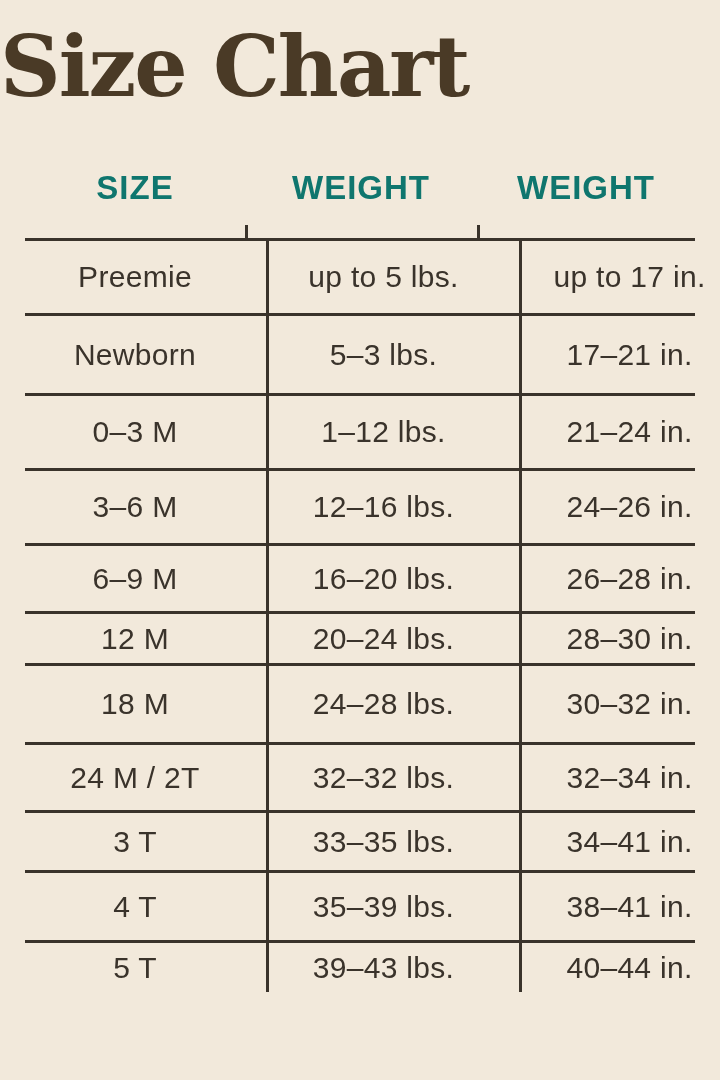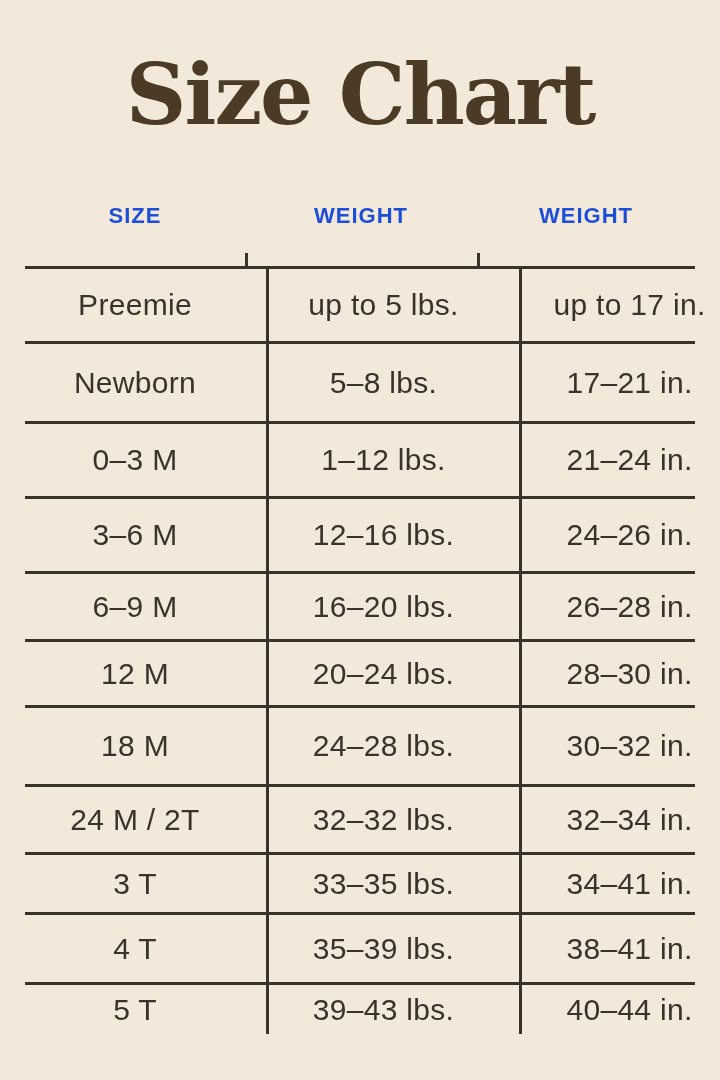--- a/index.html
+++ b/index.html
@@ -5,54 +5,54 @@
   html, body { margin: 0; padding: 0; }
   body {
     width: 720px; height: 1080px;
     background: #f2e9db;
     font-family: "Liberation Sans", sans-serif;
     color: #3a332b;
     overflow: hidden;
   }
   .title {
     margin: 0;
-    padding-top: 52px;
-    text-align: center;
+    padding-top: 24px;
+    text-align: left;
     font-family: "DejaVu Serif", serif;
     font-weight: 700;
     font-size: 84px;
     line-height: 86px;
     letter-spacing: -2px;
     color: #4a3a26;
   }
   .table-wrap { margin: 0 25px; width: 670px; }
   .row {
     display: grid;
     grid-template-columns: 220px 232px 218px;
     box-sizing: border-box;
   }
   .head-row { margin-top: 40px; height: 75px; }
   .head-cell {
     display: flex; align-items: center; justify-content: center;
     font-weight: 700;
-    font-size: 22px;
+    font-size: 33px;
     letter-spacing: 1px;
-    color: #1d4ed8;
+    color: #0f766e;
   }
   .stub-row { height: 13px; }
   .cell {
     display: flex; align-items: center; justify-content: center;
     font-size: 30px;
     letter-spacing: 0.3px;
     box-sizing: border-box;
   }
   .v { border-left: 3px solid #3a332b; }
   .data-row { border-top: 3px solid #3a332b; gap: 21px; }
   .r1 { height: 75px; } .r2 { height: 80px; } .r3 { height: 75px; }
-  .r4 { height: 75px; } .r5 { height: 68px; } .r6 { height: 66px; }
+  .r4 { height: 75px; } .r5 { height: 68px; } .r6 { height: 52px; }
   .r7 { height: 79px; } .r8 { height: 68px; } .r9 { height: 60px; }
   .r10 { height: 70px; } .r11 { height: 52px; }
 </style>
 </head>
 <body>
 
 <h1 class="title">Size Chart</h1>
 
 <div class="table-wrap">
 
@@ -69,21 +69,21 @@
   </div>
 
   <div class="row data-row r1">
     <div class="cell">Preemie</div>
     <div class="cell v">up to 5 lbs.</div>
     <div class="cell v">up to 17 in.</div>
   </div>
 
   <div class="row data-row r2">
     <div class="cell">Newborn</div>
-    <div class="cell v">5–8 lbs.</div>
+    <div class="cell v">5–3 lbs.</div>
     <div class="cell v">17–21 in.</div>
   </div>
 
   <div class="row data-row r3">
     <div class="cell">0–3 M</div>
     <div class="cell v">1–12 lbs.</div>
     <div class="cell v">21–24 in.</div>
   </div>
 
   <div class="row data-row r4">

